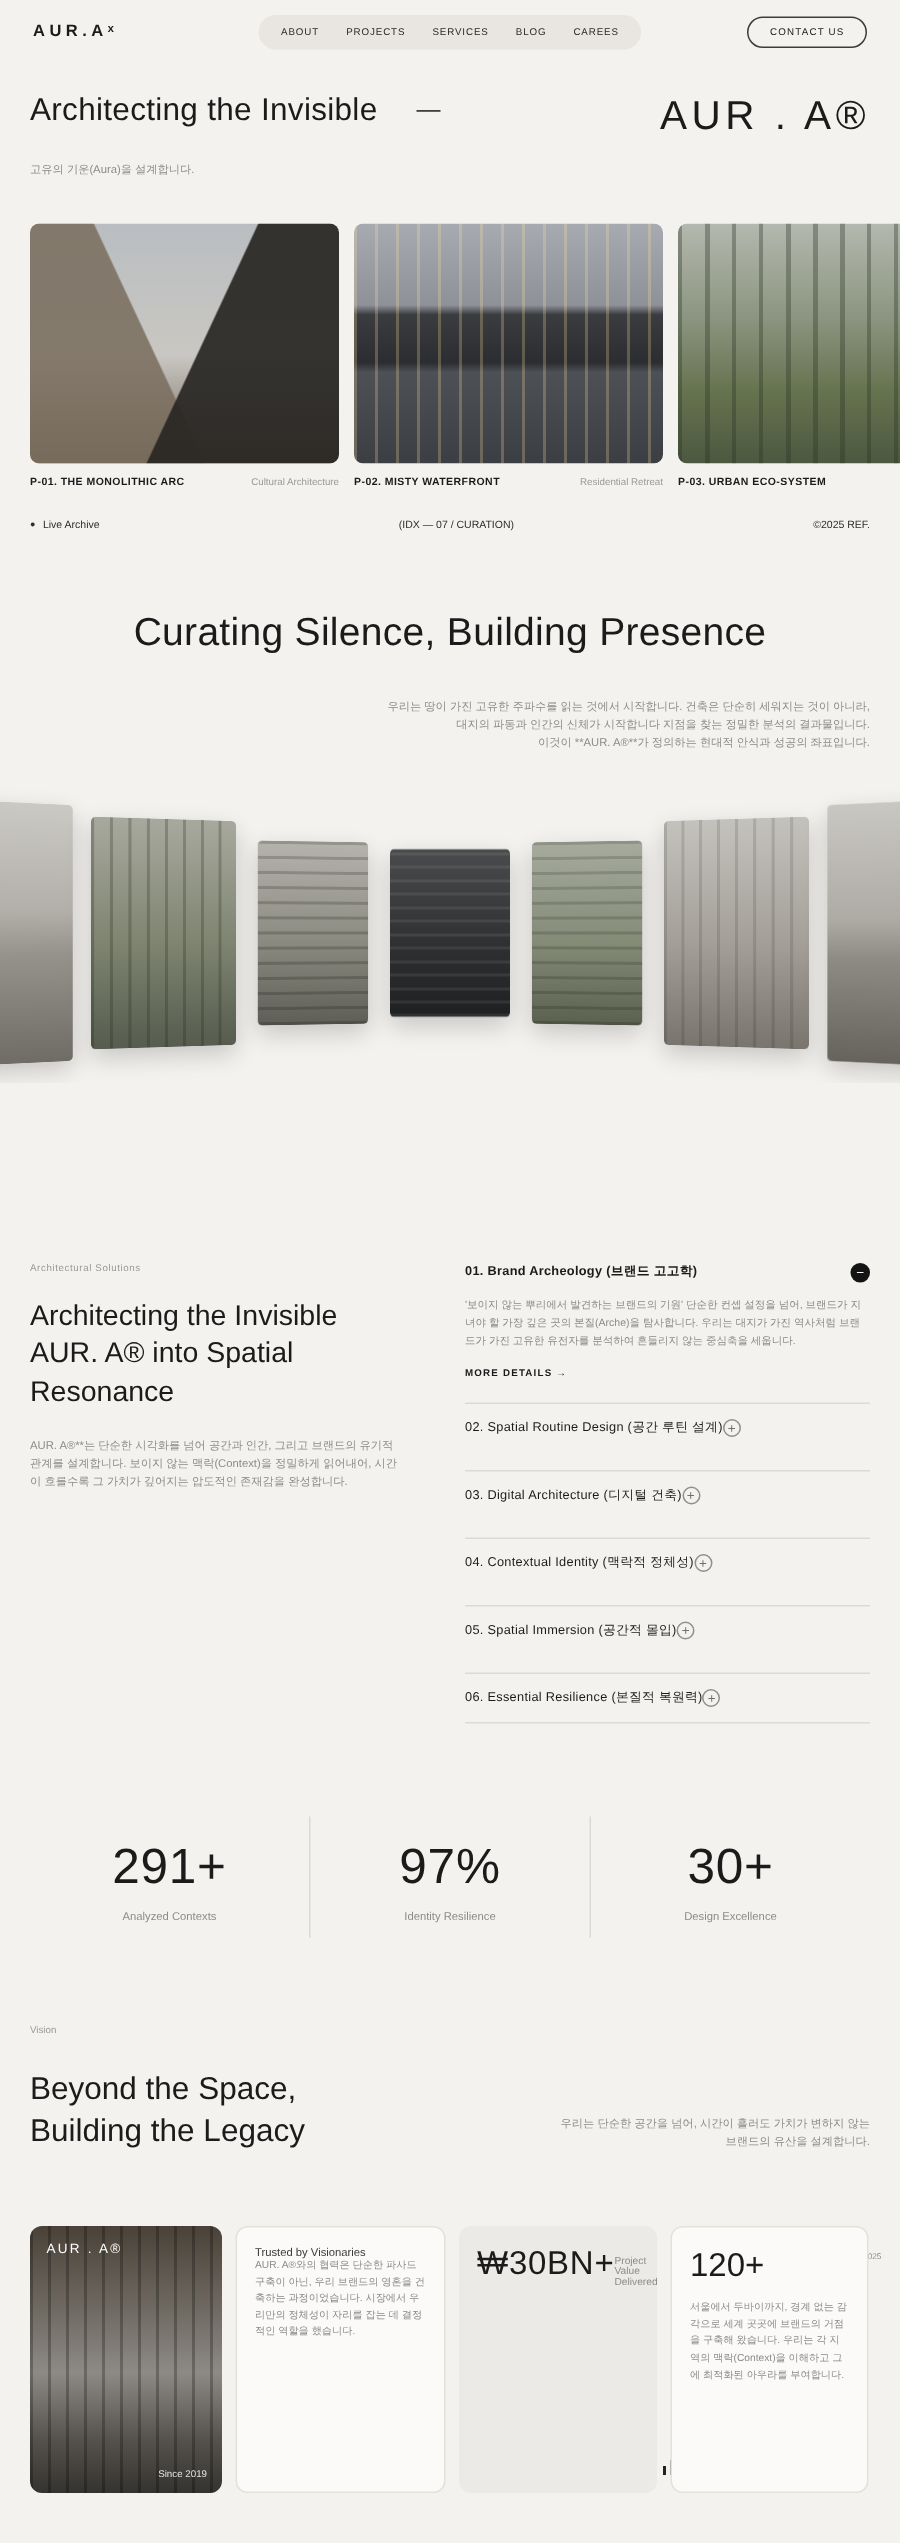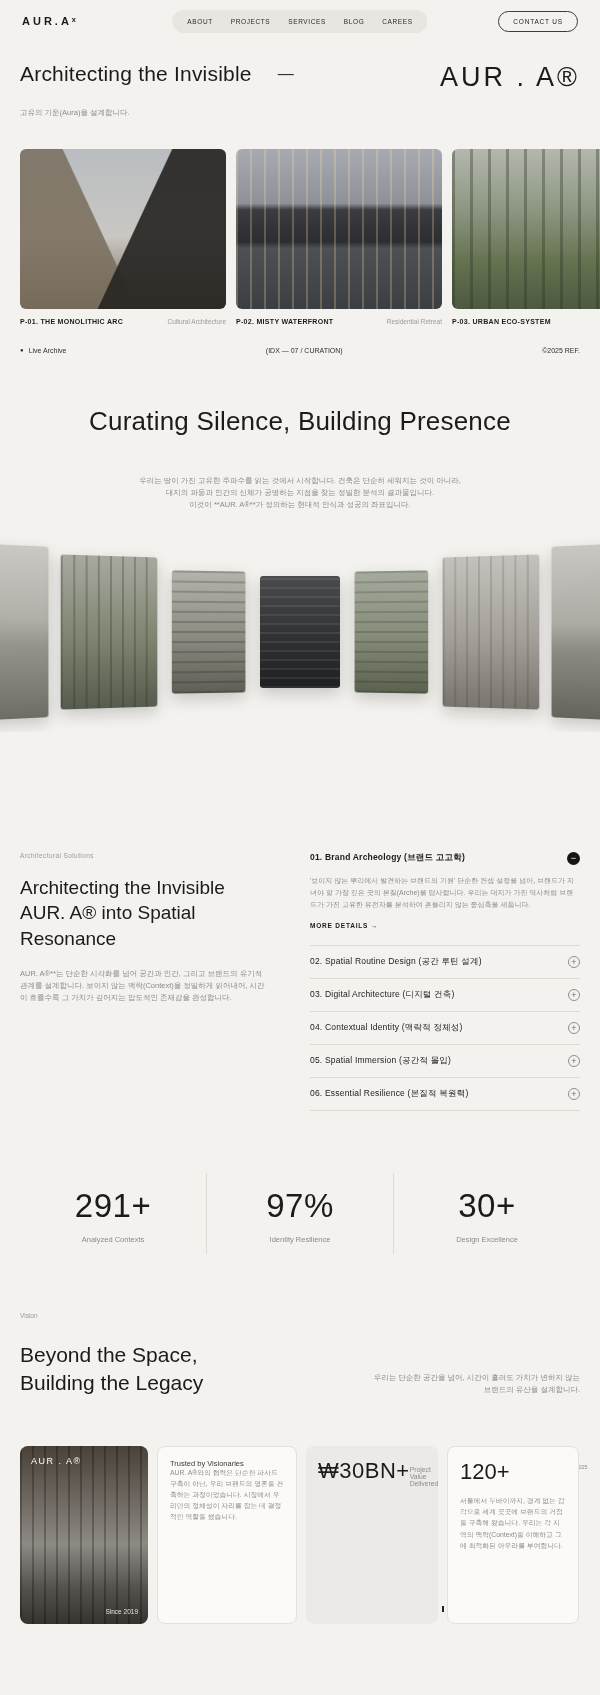--- a/index.html
+++ b/index.html
@@ -42,21 +42,21 @@
   .project-cat { font-size:6.5px; color:#9a9a96; }
 
   
   .meta-row { display:flex; justify-content:space-between; align-items:center; margin-top:22px; font-size:7px; color:#2e2e2c; }
   .meta-left { display:flex; align-items:center; gap:5px; }
   .live-dot { font-size:6px; }
 
   
   .curating { margin-top:52px; text-align:center; }
   .curating-title { font-size:26px; font-weight:normal; letter-spacing:0.2px; }
-  .curating-body { margin-top:38px; font-size:7.5px; line-height:1.65; color:#8b8b88; }
+  .curating-body { margin-top:28px; font-size:7.5px; line-height:1.65; color:#8b8b88;text-align:right; }
 
   
   .carousel { margin-top:20px; height:200px; display:flex; align-items:center; justify-content:center; gap:14px; perspective:900px; overflow:hidden; width:600px; }
   .pane { border-radius:3px; box-shadow:0 6px 16px rgba(0,0,0,0.18); flex:0 0 auto; }
   .p1 { width:160px; height:178px; margin-left:-84px; transform:rotateY(30deg);
         background:linear-gradient(180deg,#cbc9c4 0%,#b2afa9 42%,#96938c 58%,#6f6c66 100%); }
   .p2 { width:96px; height:152px; transform:rotateY(22deg);
         background:repeating-linear-gradient(90deg, rgba(30,35,25,0.25) 0 2px, rgba(0,0,0,0) 2px 12px),
         linear-gradient(180deg,#a8a99e 0%,#7e8470 55%,#565c4e 100%); }
   .p3 { width:74px; height:122px; transform:rotateY(14deg);
@@ -80,21 +80,21 @@
   .svc-label { font-size:6.5px; color:#9a9a96; letter-spacing:0.4px; }
   .svc-heading { margin-top:16px; font-size:19px; line-height:1.35; font-weight:normal; }
   .svc-para { margin-top:16px; font-size:7.5px; line-height:1.65; color:#8b8b88; }
   .svc-right { flex:1; }
   .acc-item-head { display:flex; justify-content:space-between; align-items:center; }
   .acc-title { font-size:8.5px; font-weight:bold; letter-spacing:0.2px; }
   .circle-minus { width:13px; height:13px; border-radius:50%; background:#141414; color:#fff; font-size:9px; line-height:13px; text-align:center; cursor:pointer; flex:0 0 13px; }
   .circle-plus { width:12px; height:12px; border-radius:50%; border:1px solid #8f8f8c; color:#6f6f6c; font-size:9px; line-height:10px; text-align:center; cursor:pointer; flex:0 0 12px; }
   .acc-body { margin-top:10px; font-size:7px; line-height:1.7; color:#8b8b88; }
   .acc-more { margin-top:12px; font-size:6.5px; letter-spacing:0.8px; font-weight:bold; cursor:pointer; }
-  .acc-row { display:flex; justify-content:space-between; align-items:center; padding:10px 0; border-top:1px solid #dcdad5; margin-top:0; cursor:pointer; }
+  .acc-row { display:flex; align-items:center; padding:10px 0; border-top:1px solid #dcdad5; margin-top:12px; cursor:pointer; }
   .acc-rows { margin-top:16px; }
   .acc-rows .acc-row:last-child { border-bottom:1px solid #dcdad5; }
   .acc-row .acc-title { font-weight:normal; }
 
   
   .stats { display:flex; margin-top:62px; }
   .stat { flex:1; text-align:center; padding:14px 0 10px; }
   .stat + .stat { border-left:1px solid #dcdad5; }
   .stat-value { font-size:33px; font-weight:normal; letter-spacing:0.5px; }
   .stat-label { margin-top:10px; font-size:7.5px; color:#8b8b88; }
@@ -188,21 +188,21 @@
         <span>Live Archive</span>
       </div>
       <span>(IDX — 07 / CURATION)</span>
       <span>©2025 REF.</span>
     </div>
 
     <div class="curating">
       <h2 class="curating-title">Curating Silence, Building Presence</h2>
       <div class="curating-body">
         <div>우리는 땅이 가진 고유한 주파수를 읽는 것에서 시작합니다. 건축은 단순히 세워지는 것이 아니라,</div>
-        <div>대지의 파동과 인간의 신체가 공명하는 지점을 찾는 정밀한 분석의 결과물입니다.</div>
+        <div>대지의 파동과 인간의 신체가 시작합니다 지점을 찾는 정밀한 분석의 결과물입니다.</div>
         <div>이것이 **AUR. A®**가 정의하는 현대적 안식과 성공의 좌표입니다.</div>
       </div>
     </div>
   </div>
 
   <div class="carousel">
     <div class="pane p1"></div>
     <div class="pane p2"></div>
     <div class="pane p3"></div>
     <div class="pane p4"></div>

